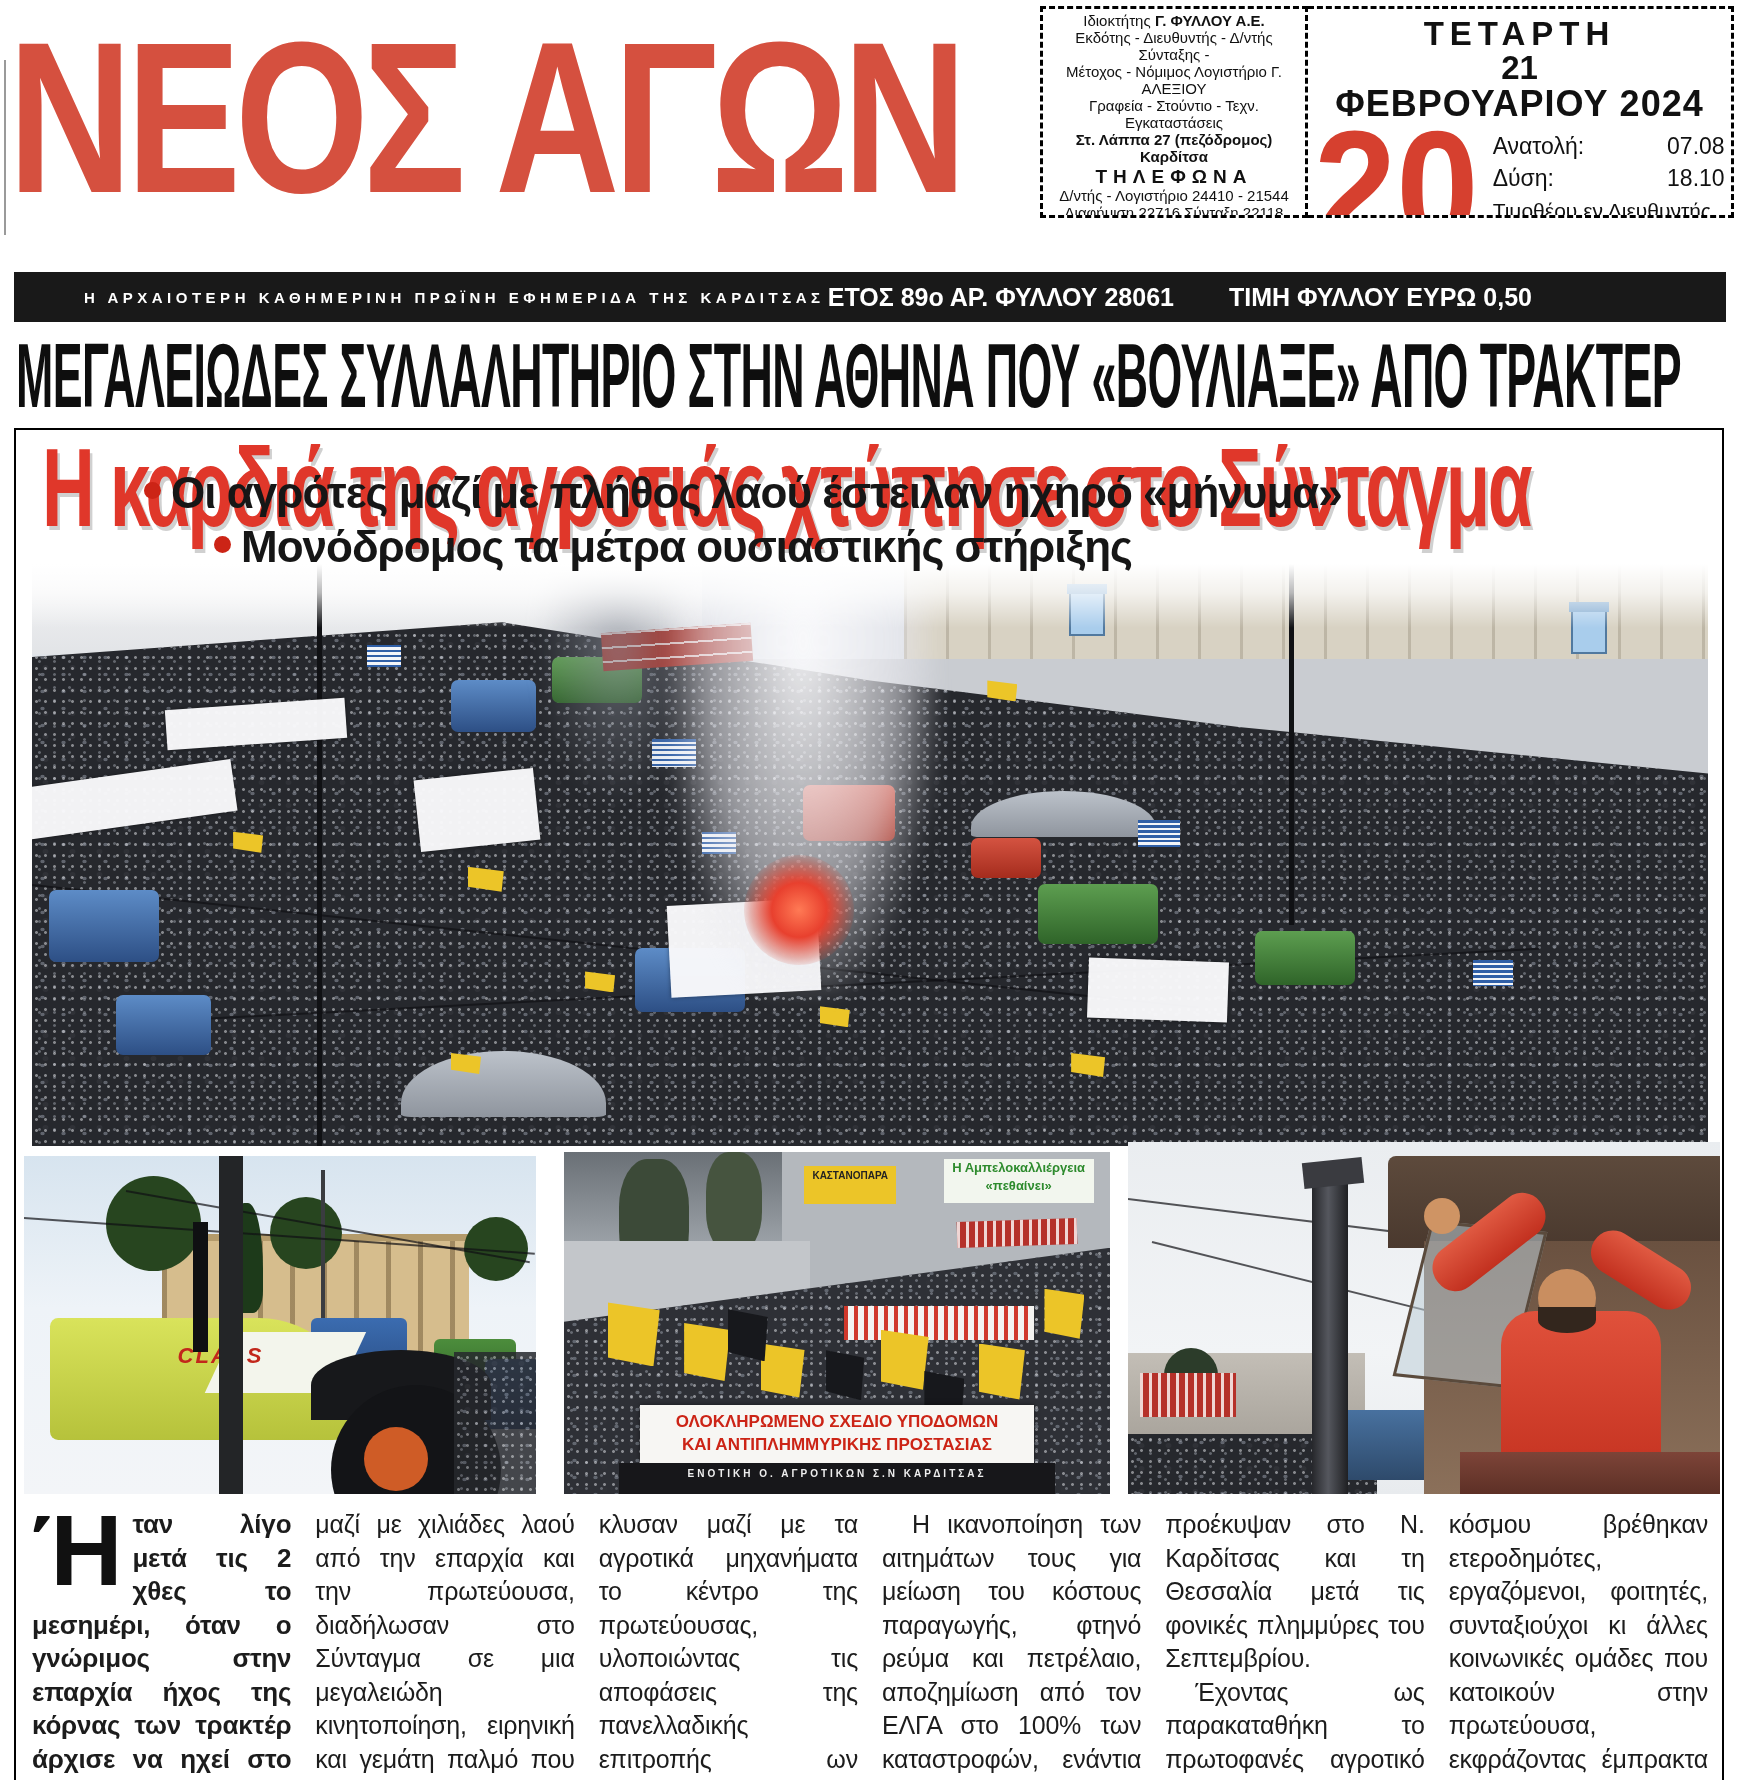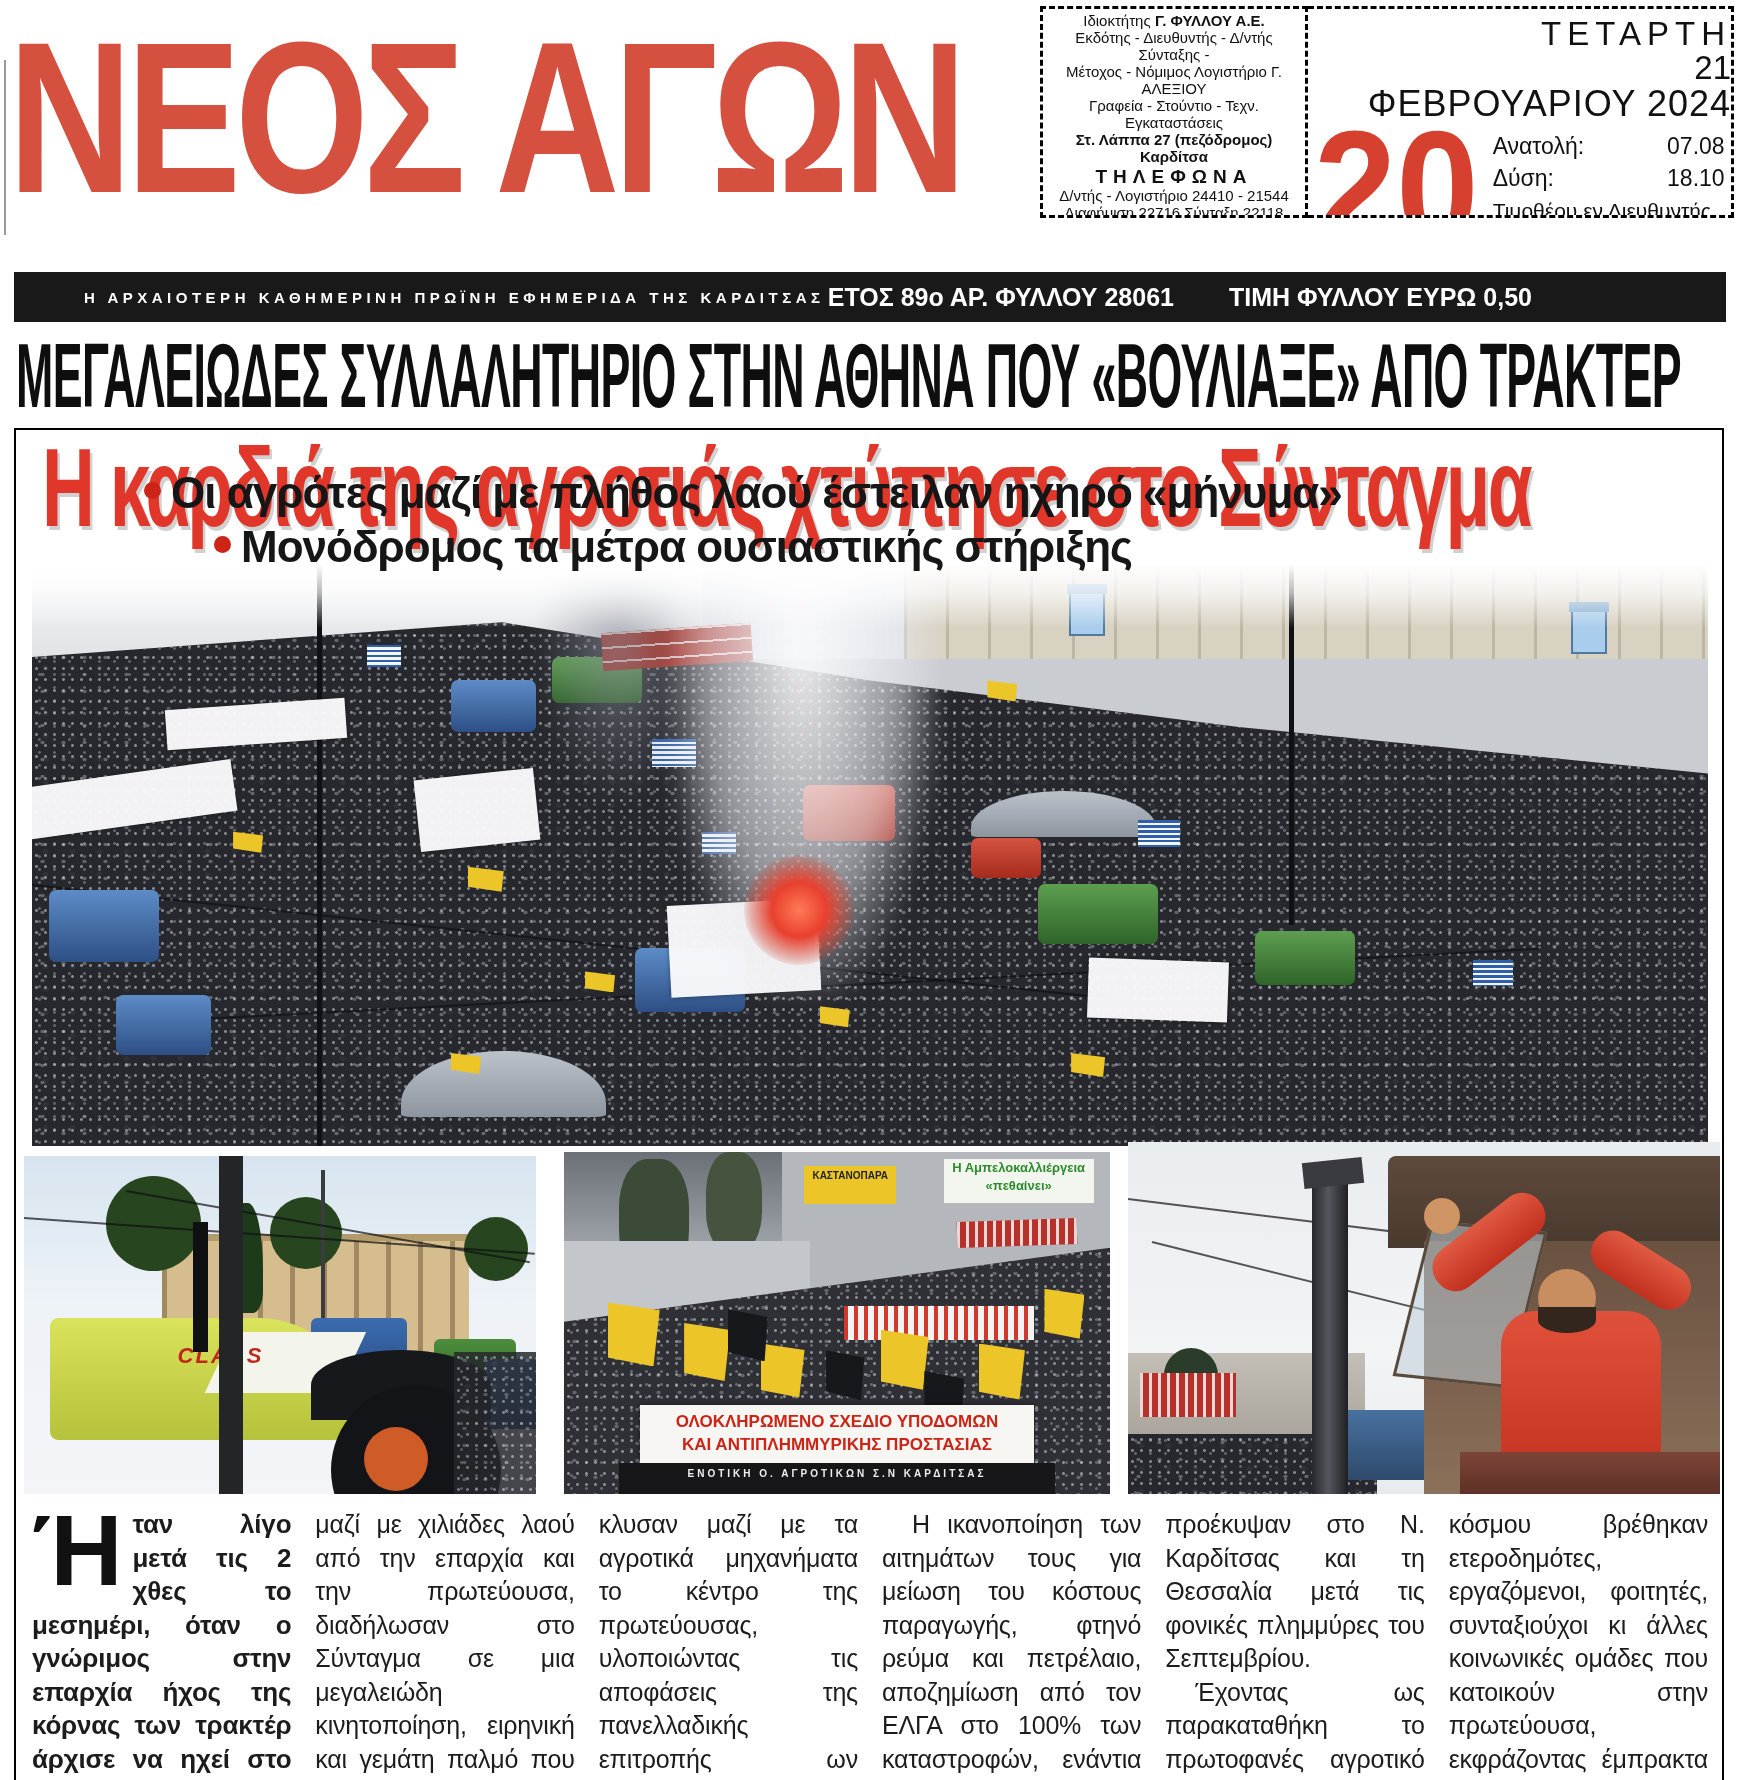--- a/index.html
+++ b/index.html
@@ -13,21 +13,21 @@
             transform:scaleY(1.25);transform-origin:top left;line-height:185px;white-space:nowrap;}
 
   .pubbox{position:absolute;left:1040px;top:6px;width:268px;height:212px;
           border:3px dashed #000;box-sizing:border-box;text-align:center;
           font-size:15px;line-height:1.13;padding:4px 4px;overflow:hidden;}
   .pubbox .b{font-weight:bold;}
   .pubbox .tel{font-size:19px;font-weight:bold;letter-spacing:6px;margin-top:1px;}
 
   .datebox{position:absolute;left:1308px;top:6px;width:426px;height:212px;
            border:3px dashed #000;border-left:none;box-sizing:border-box;overflow:hidden;}
-  .date-top{text-align:right;font-weight:normal;line-height:1.03;padding-top:8px;}
+  .date-top{text-align:center;font-weight:bold;line-height:1.03;padding-top:8px;}
   .date-weekday{font-size:33px;letter-spacing:6px;}
   .date-day{font-size:33px;}
   .date-month{font-size:36px;letter-spacing:1px;}
   .date-bottom{display:flex;margin-top:2px;}
   .big20{font-size:148px;font-weight:bold;color:#d6402f;line-height:0.78;margin-left:6px;
          transform:scaleY(1.08);transform-origin:top left;}
   .suncol{margin-left:14px;margin-top:6px;width:238px;font-size:23px;line-height:1.4;}
   .sunrow{display:flex;justify-content:space-between;padding-right:6px;text-align:center;}
   .saint{font-size:21px;margin-top:2px;white-space:nowrap;}
 

